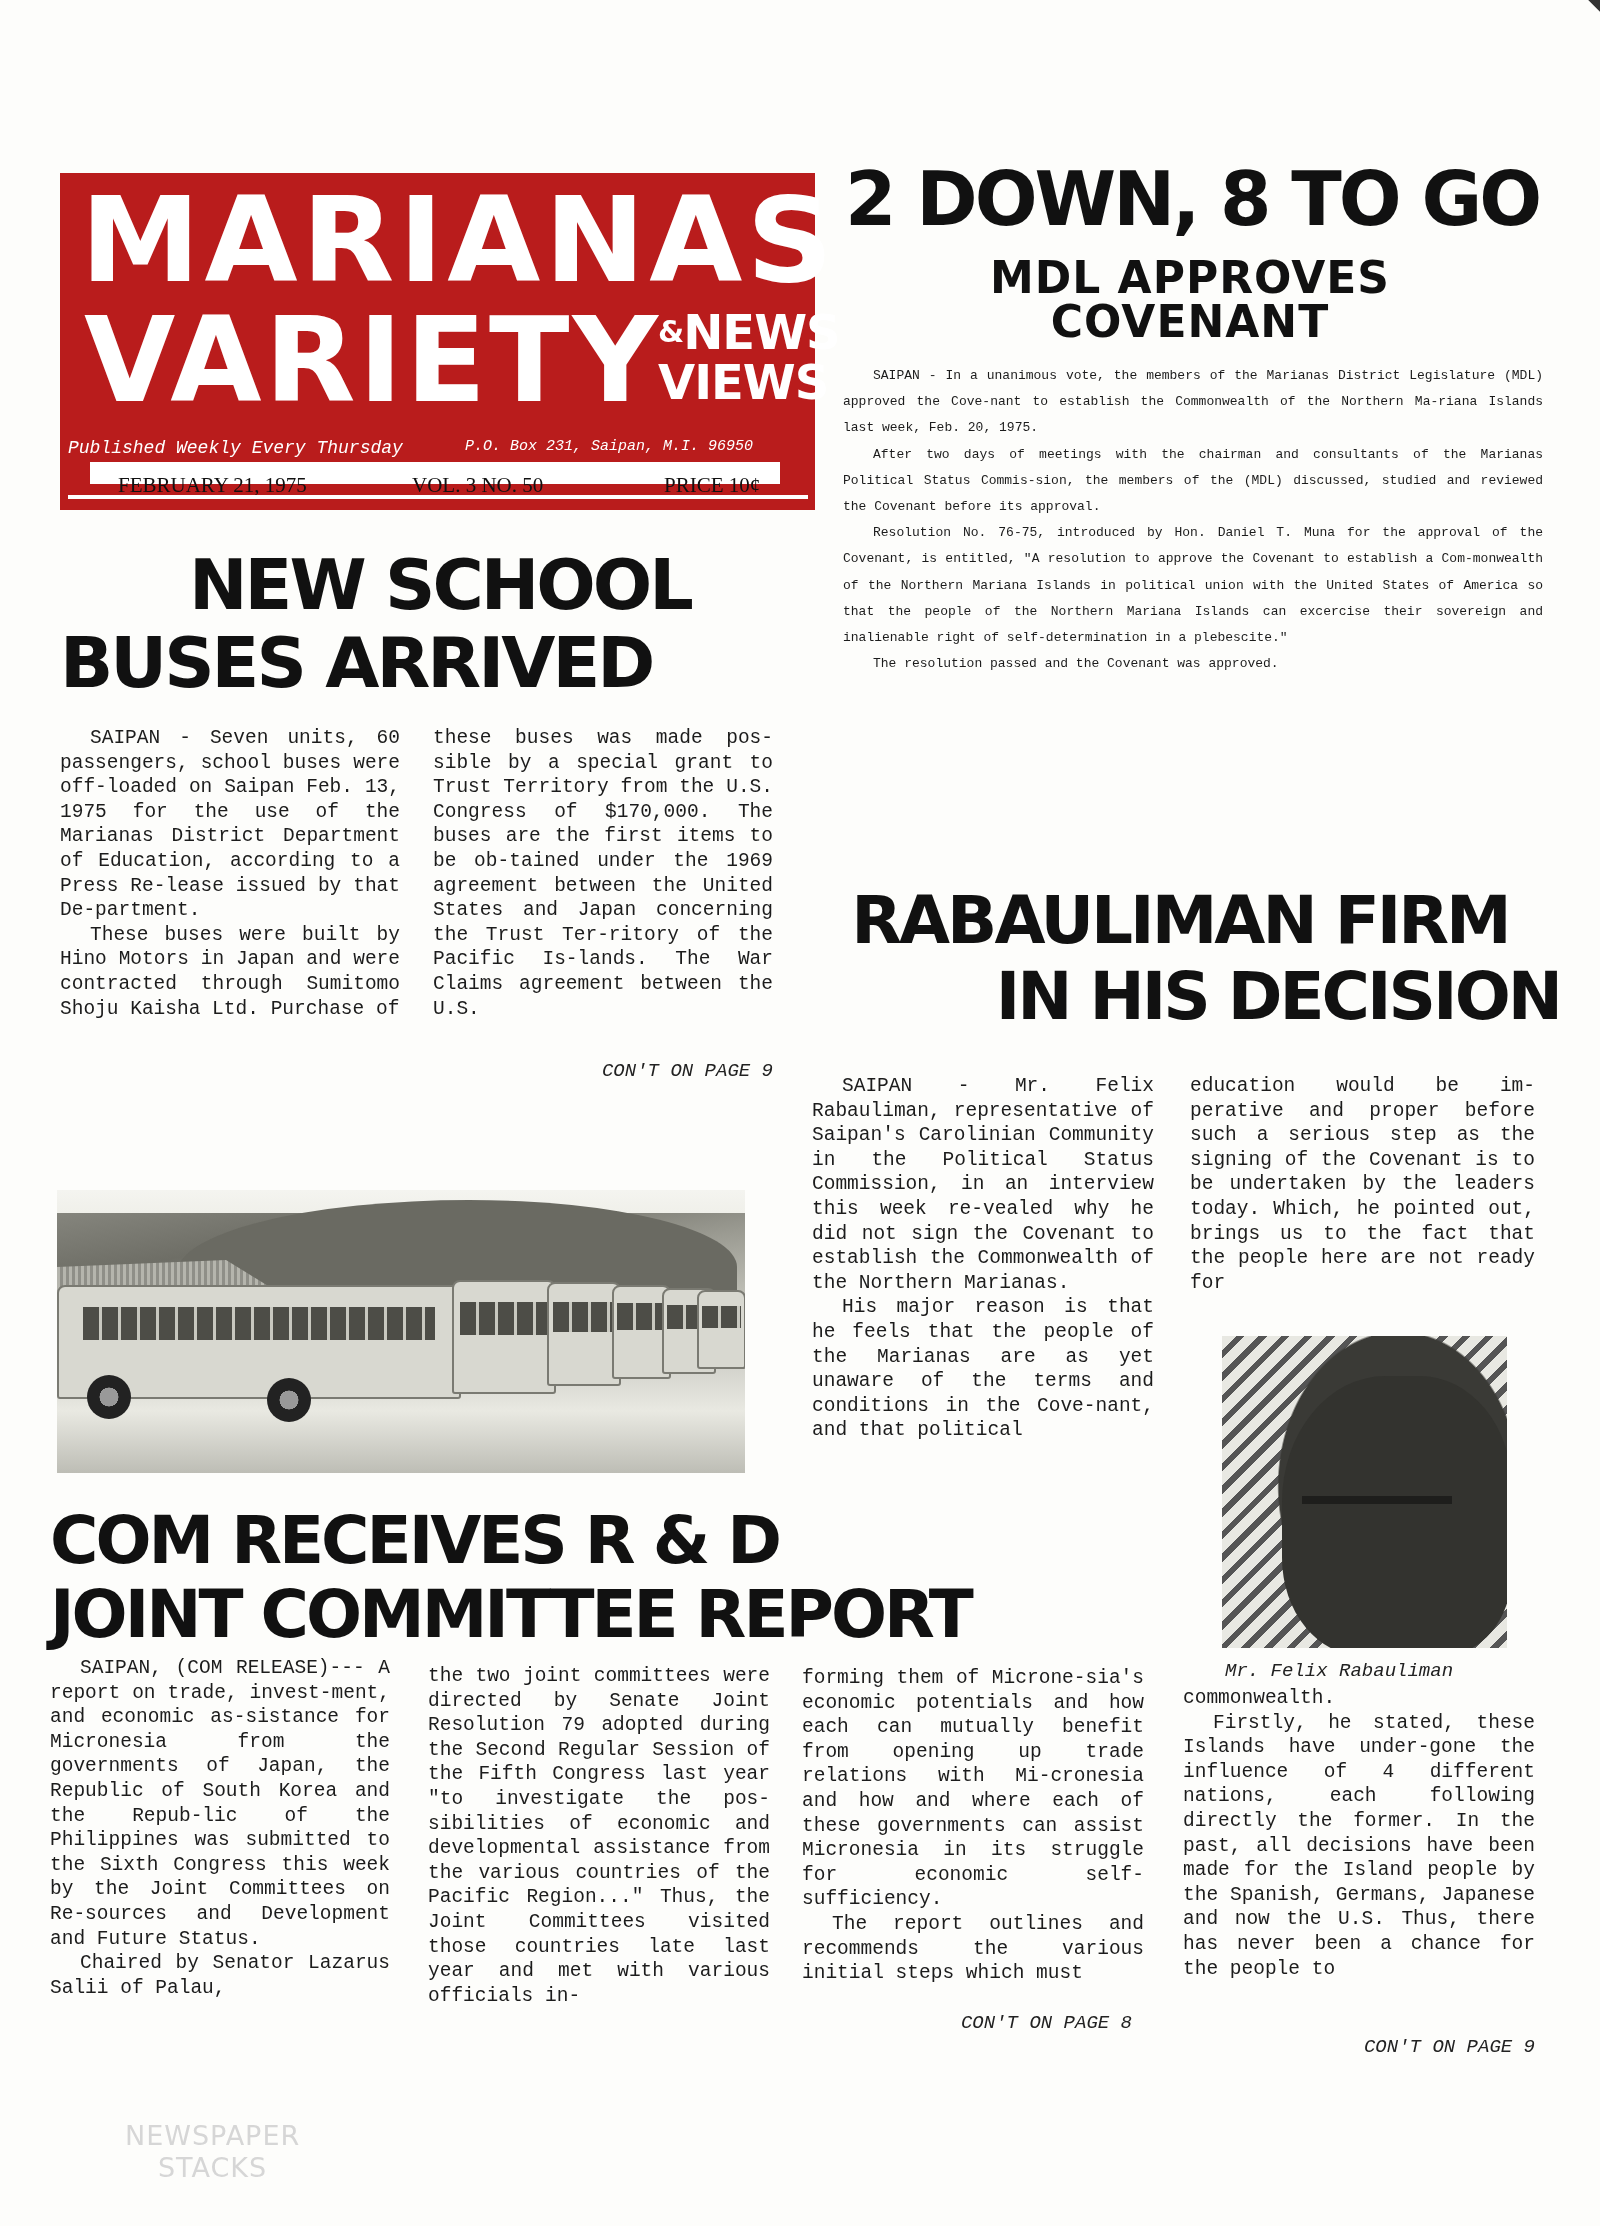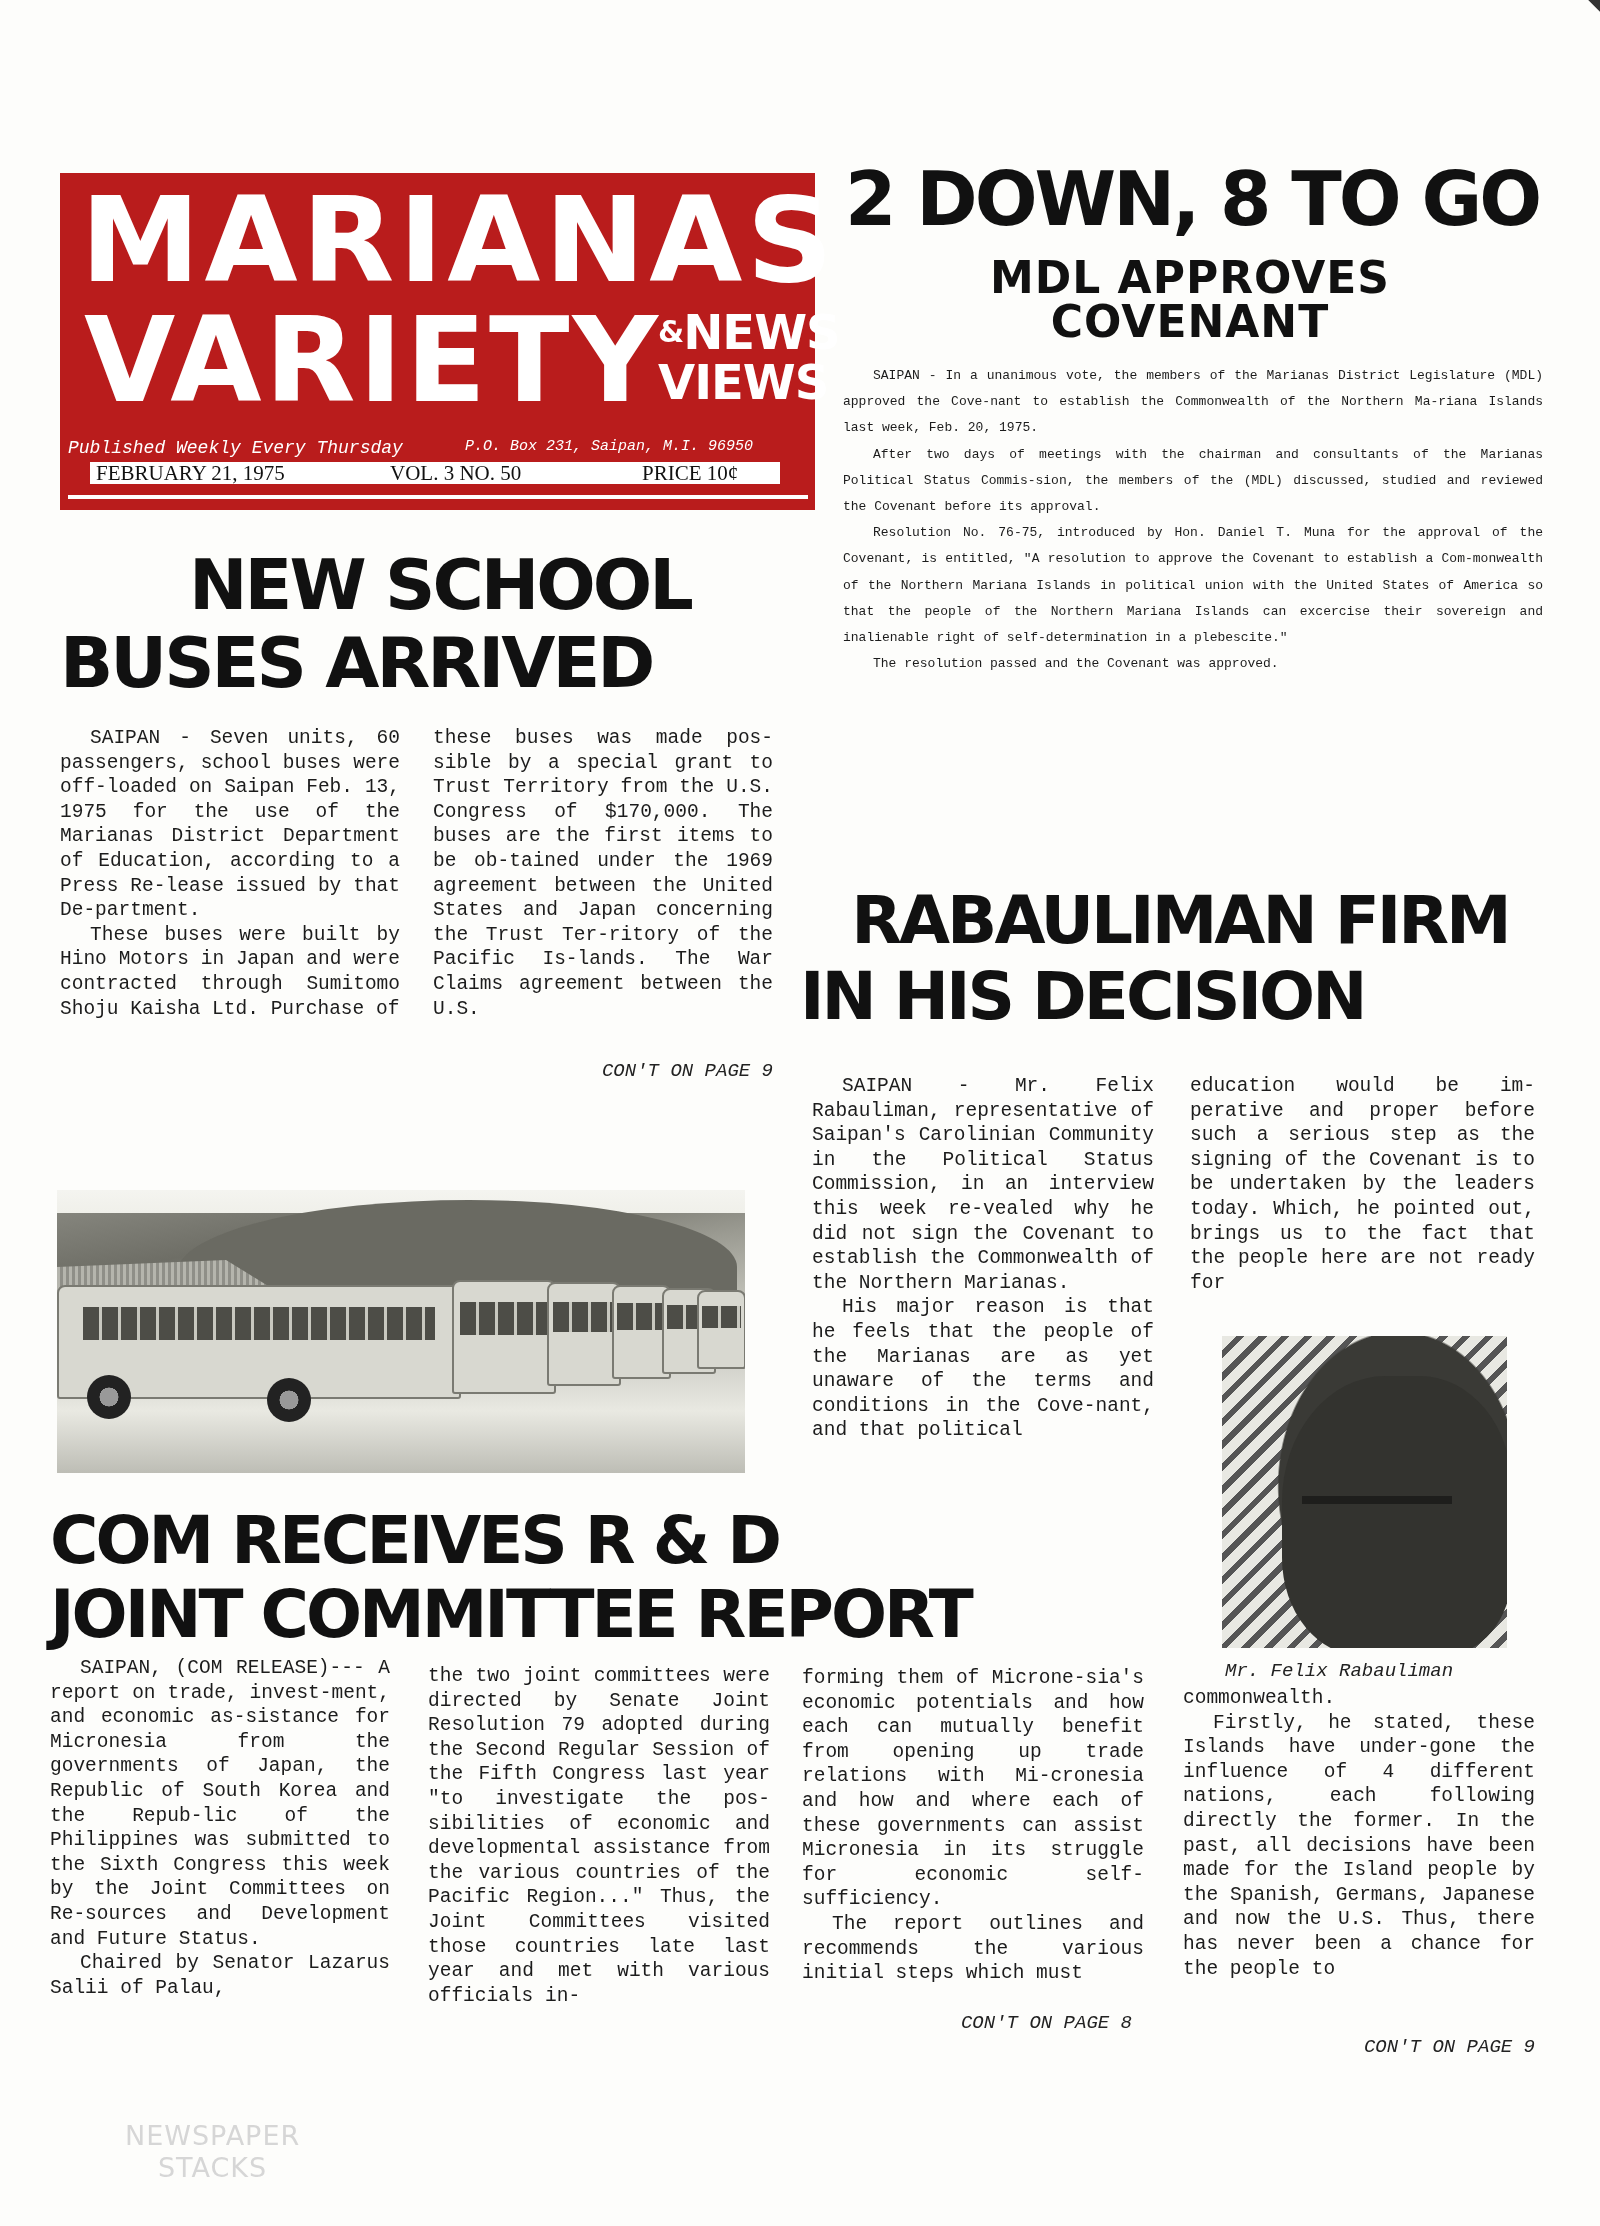--- a/index.html
+++ b/index.html
@@ -36,21 +36,21 @@
   }
   .mast-addr {
     position: absolute; left: 405px; top: 265px; font-style: italic;
     font-family: "Liberation Mono", monospace; font-size: 15px;
   }
   .mast-bar {
     position: absolute; left: 30px; top: 289px; width: 690px; height: 22px;
     background: #fff; color: #111;
     font-family: "Liberation Serif", serif; font-size: 21px; line-height: 22px;
   }
-  .mast-bar span { position: absolute; top: 0; }
+  .mast-bar span { position: absolute; top: 12px; margin-left: 22px; }
   .mast-rule {
     position: absolute; left: 8px; top: 322px; width: 740px; height: 4px; background: #fff;
   }
   
   .hl {
     font-family: "DejaVu Sans", sans-serif; font-weight: bold; color: #111;
     line-height: 1; letter-spacing: -2px; white-space: nowrap;
   }
   
   .col {
@@ -175,21 +175,21 @@
       <div class="win"></div>
     </div>
   <div class="bus" style="left:640px; top:100px; width:45px; height:75px;">
       <div class="win"></div>
     </div>
   <div class="wheel" style="left:30px; top:185px;"></div>
   <div class="wheel" style="left:210px; top:188px;"></div>
 </div>
 
 <div class="abs hl" style="left:800px; top:888px; width:760px; text-align:center; font-size:66px; letter-spacing:-3px;">RABAULIMAN FIRM</div>
-<div class="abs hl" style="left:800px; top:964px; width:760px; text-align:left; font-size:66px; letter-spacing:-3px;">IN HIS DECISION</div>
+<div class="abs hl" style="left:800px; top:964px; width:760px; text-align:right; font-size:66px; letter-spacing:-3px;">IN HIS DECISION</div>
 <div class="abs col" style="left:812px; top:1074px; width:342px;">
   <p>SAIPAN - Mr. Felix Rabauliman, representative of Saipan's Carolinian Community in the Political Status Commission, in an interview this week re-vealed why he did not sign the Covenant to establish the Commonwealth of the Northern Marianas.</p>
   <p>His major reason is that he feels that the people of the Marianas are as yet unaware of the terms and conditions in the Cove-nant, and that political</p>
 </div>
 <div class="abs col" style="left:1190px; top:1074px; width:345px;">
   <p class="noindent">education would be im-perative and proper before such a serious step as the signing of the Covenant is to be undertaken by the leaders today. Which, he pointed out, brings us to the fact that the people here are not ready for</p>
 </div>
 <div class="abs photo-face">
   <div class="face"></div>
   <div class="glasses"></div>

